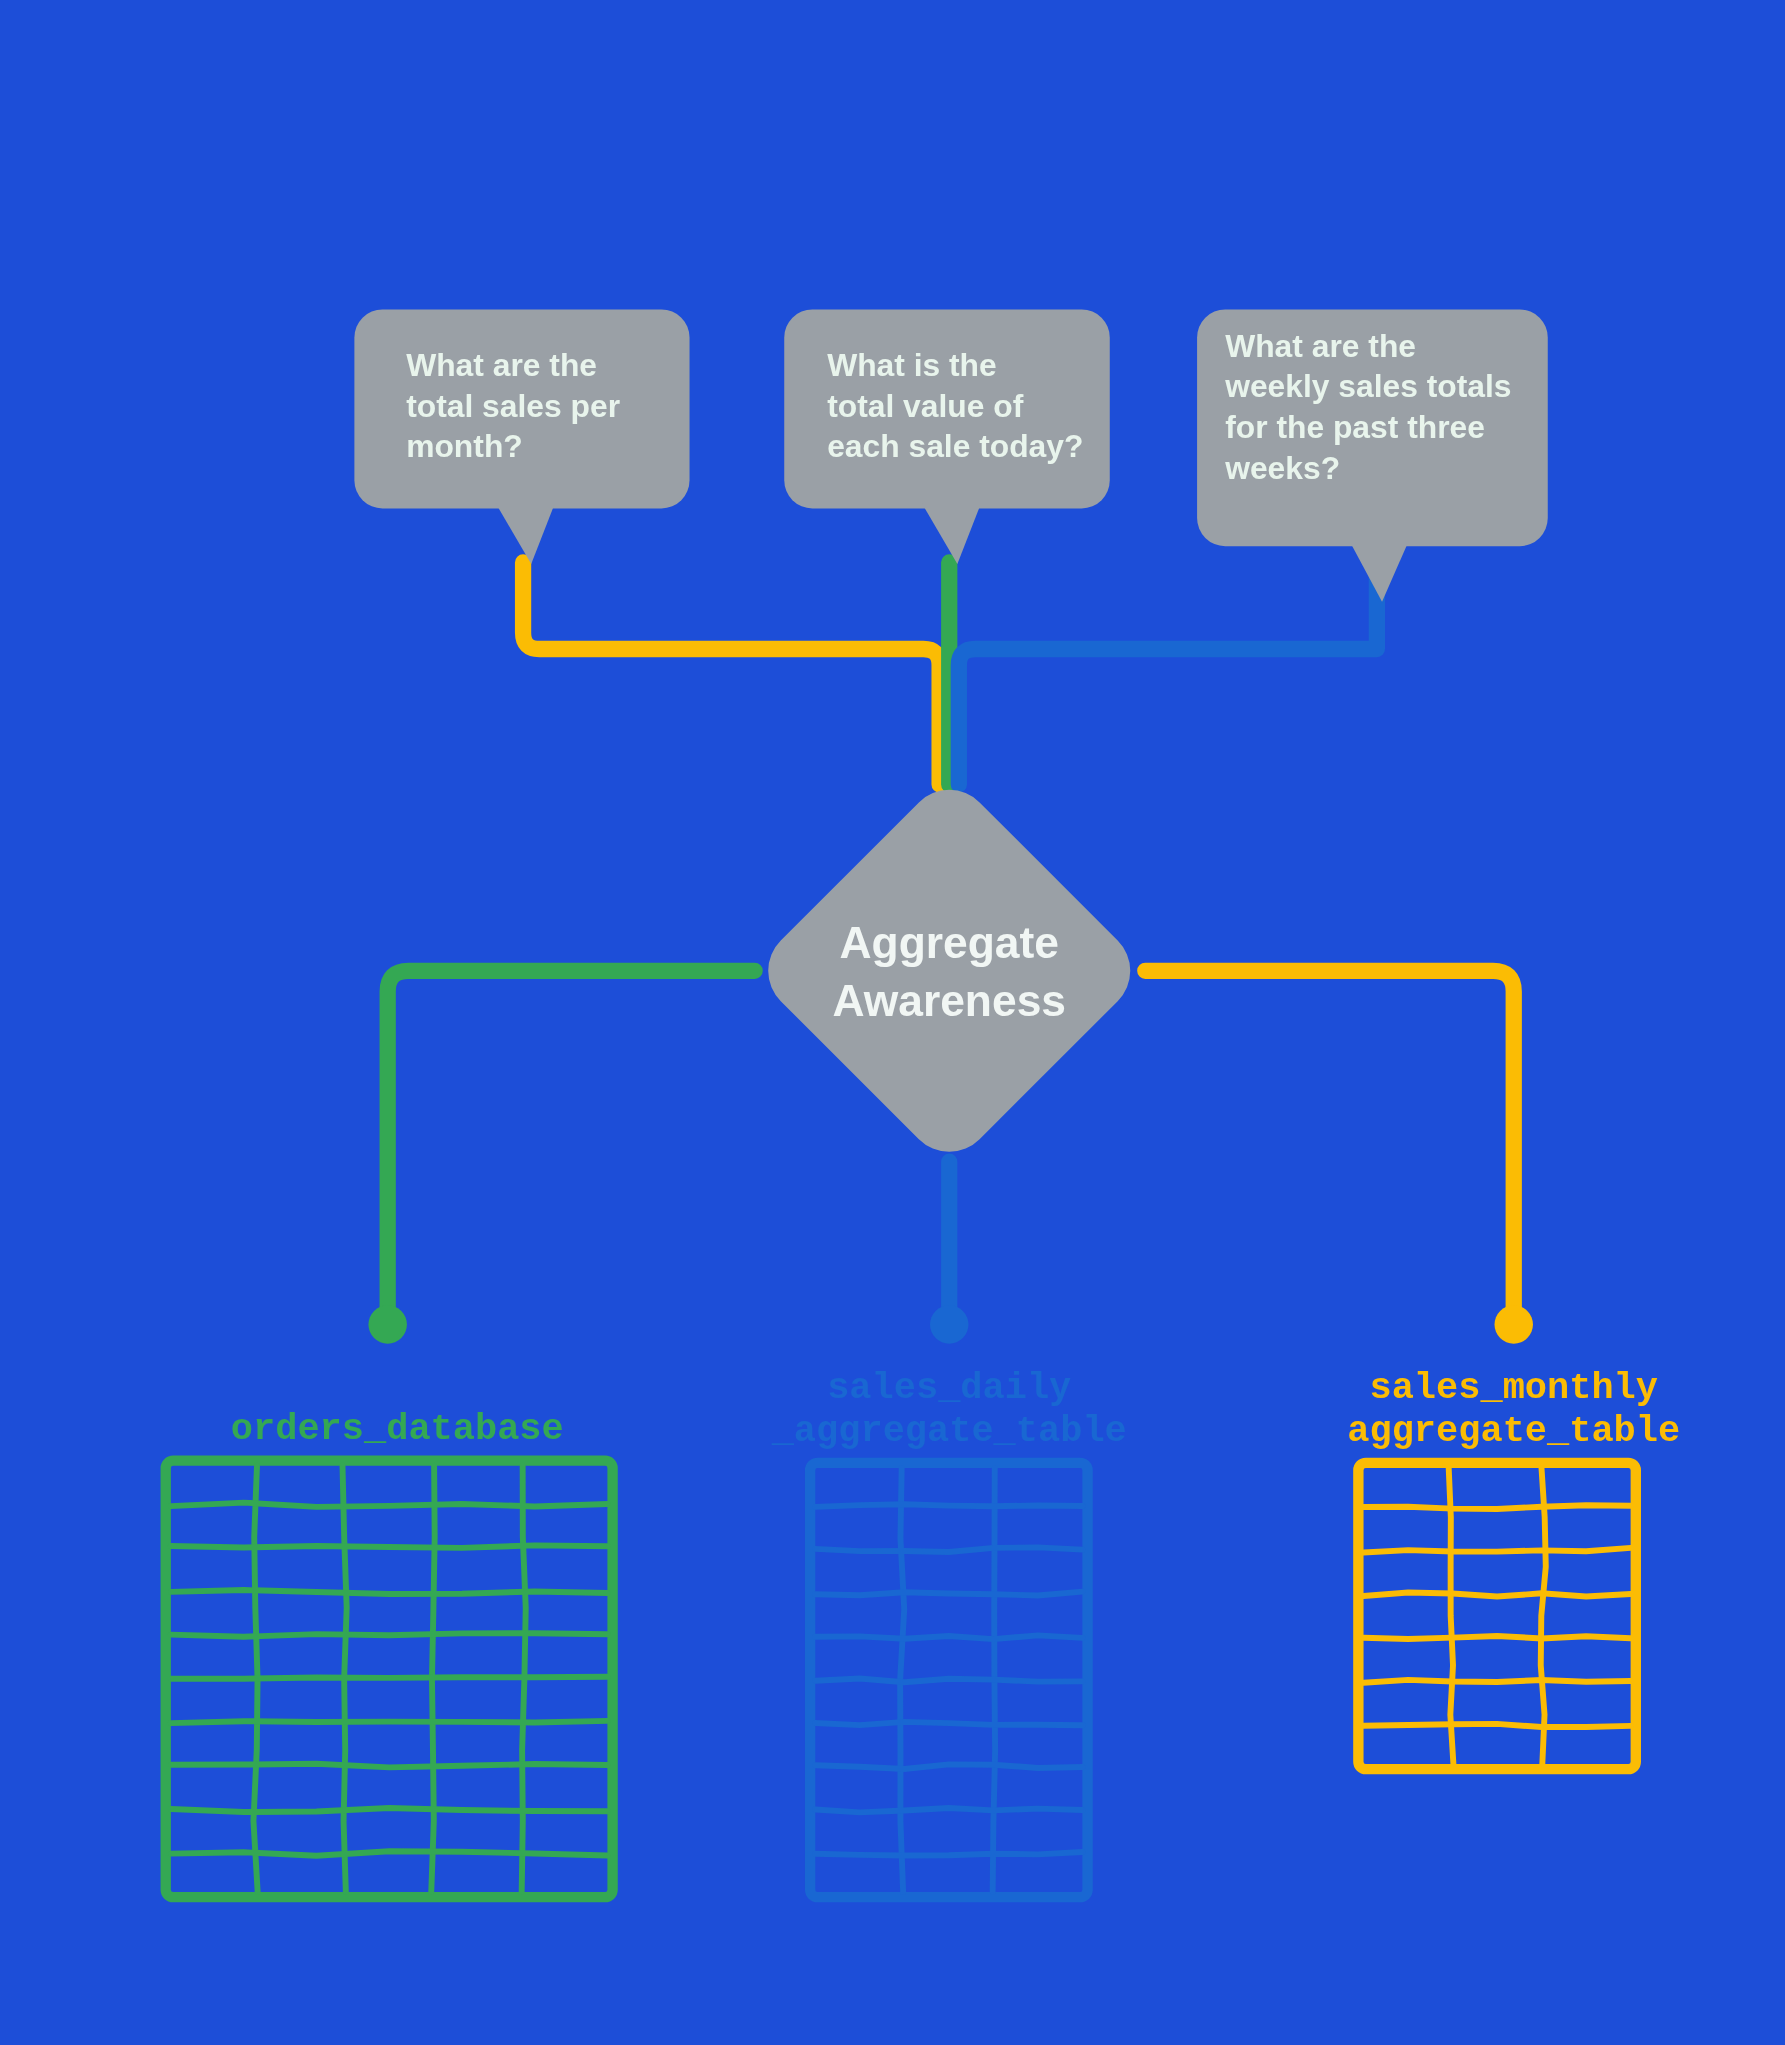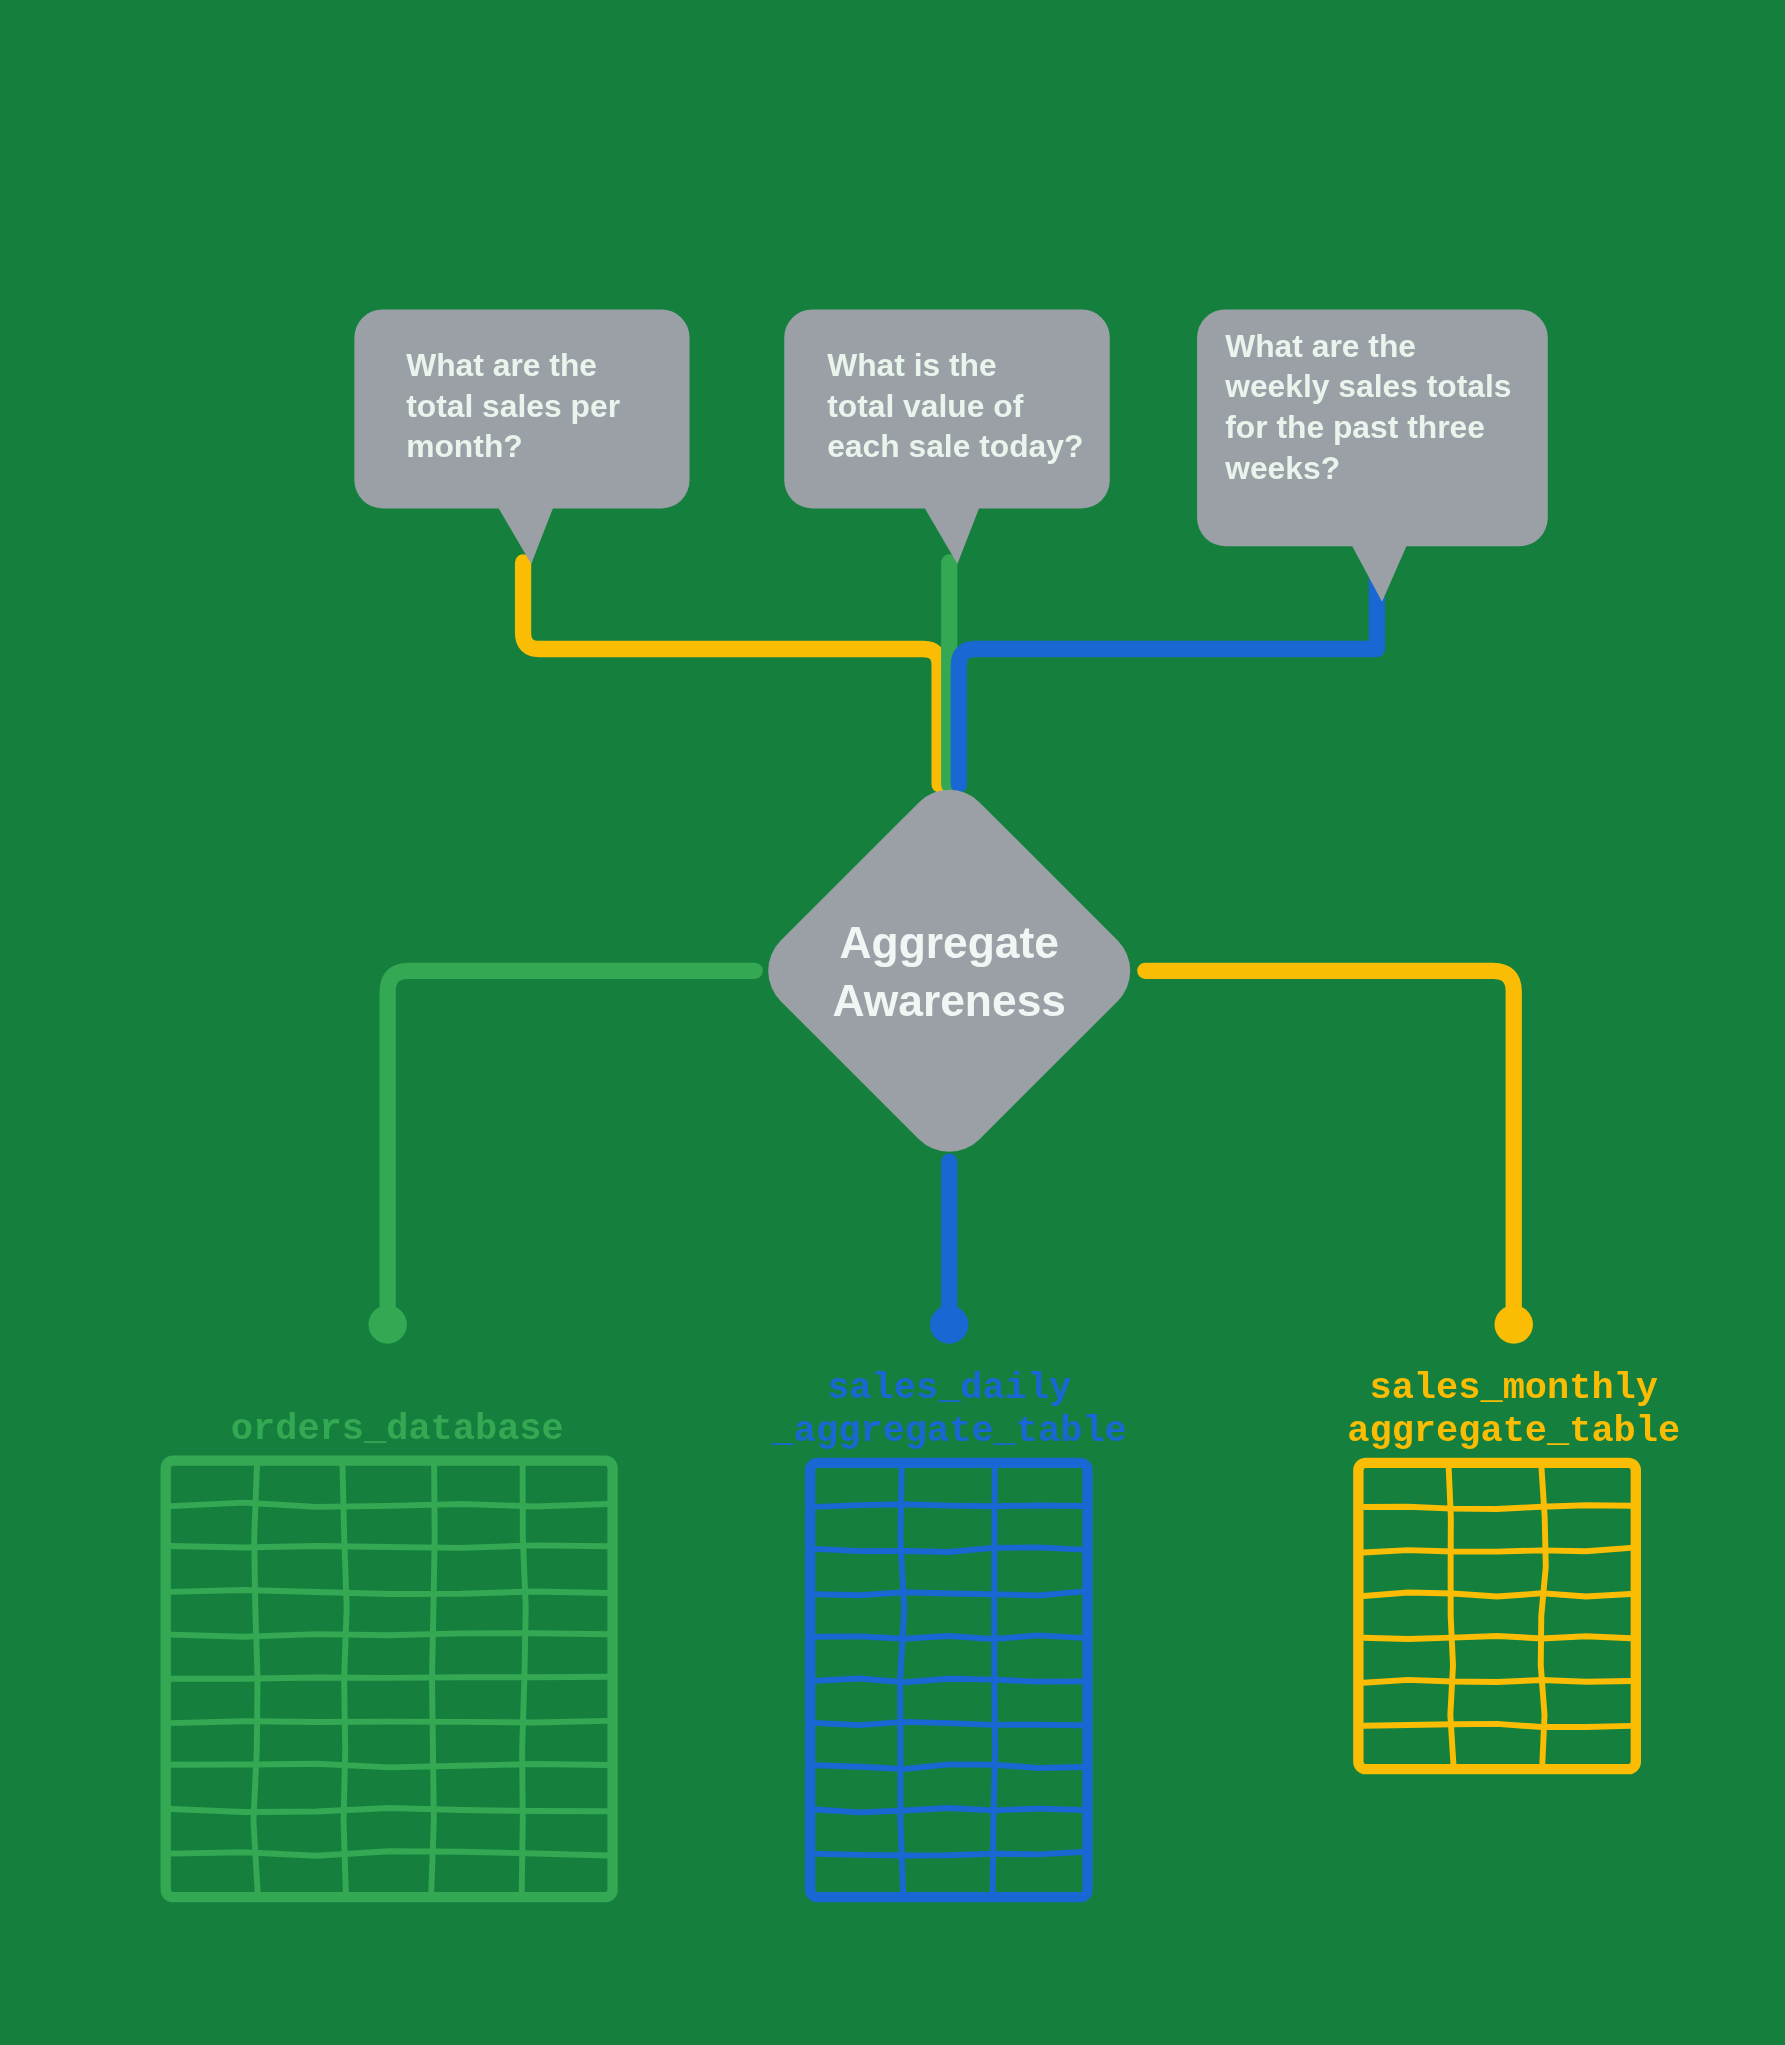--- a/index.html
+++ b/index.html
@@ -8,21 +8,21 @@
     padding: 0;
     background: #ffffff;
   }
   body {
     font-family: "Liberation Sans", sans-serif;
   }
   #canvas {
     position: relative;
     width: 1786px;
     height: 2046px;
-    background: #15803d;
+    background: #1d4ed8;
     overflow: hidden;
   }
   svg#scene {
     position: absolute;
     left: 0;
     top: 0;
     width: 1786px;
     height: 2046px;
   }
   .bubble-text {

